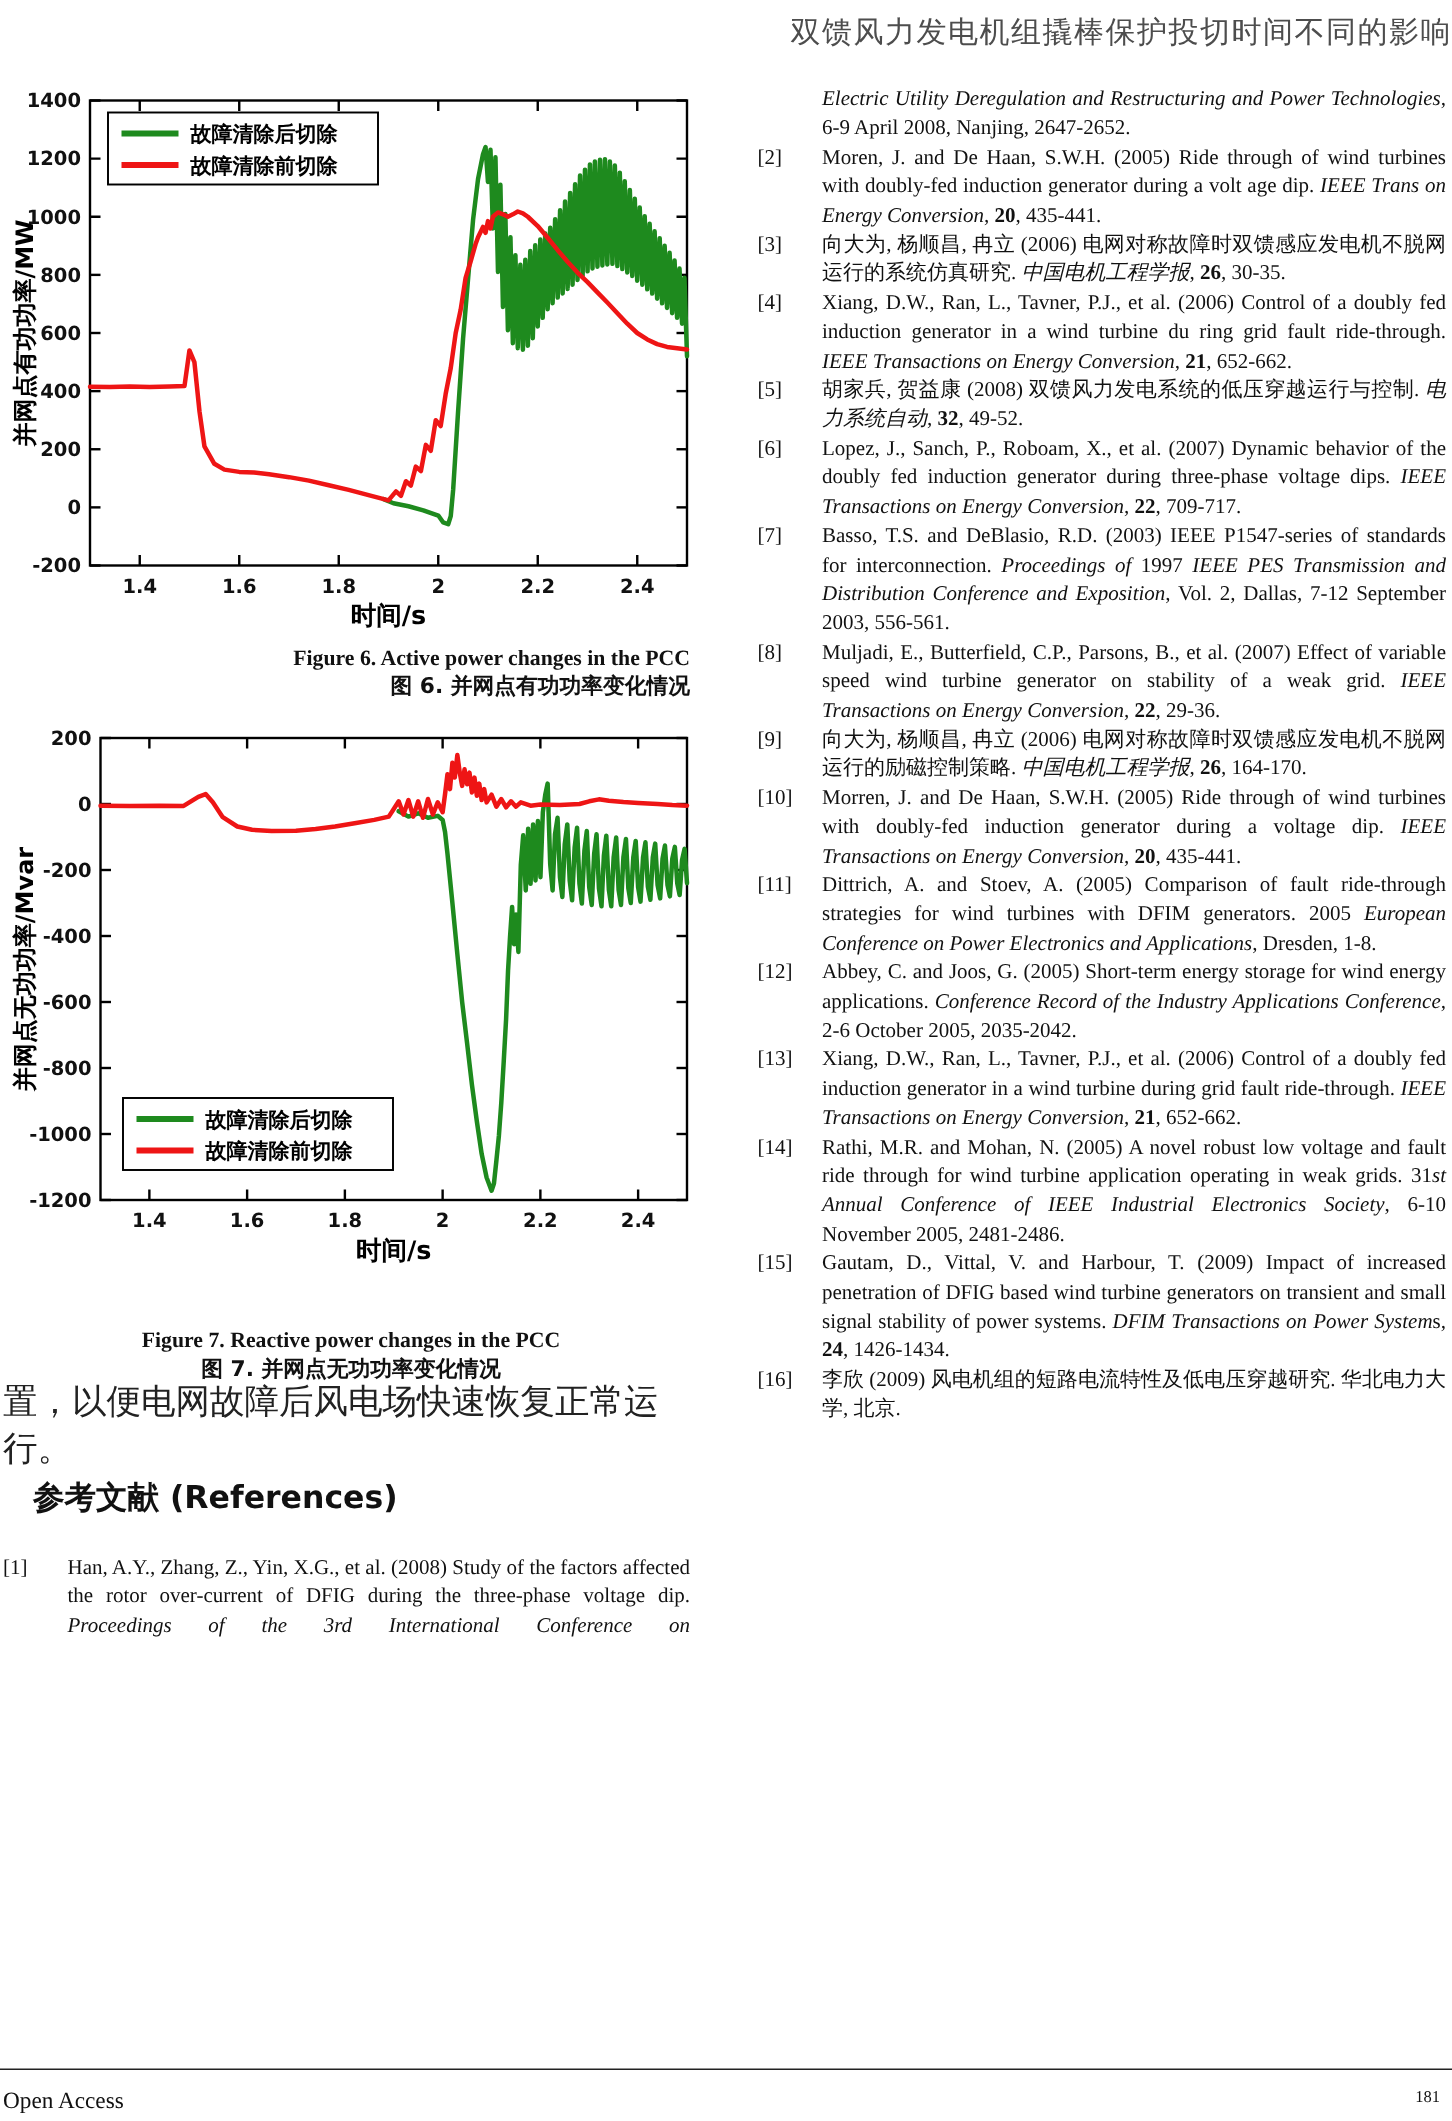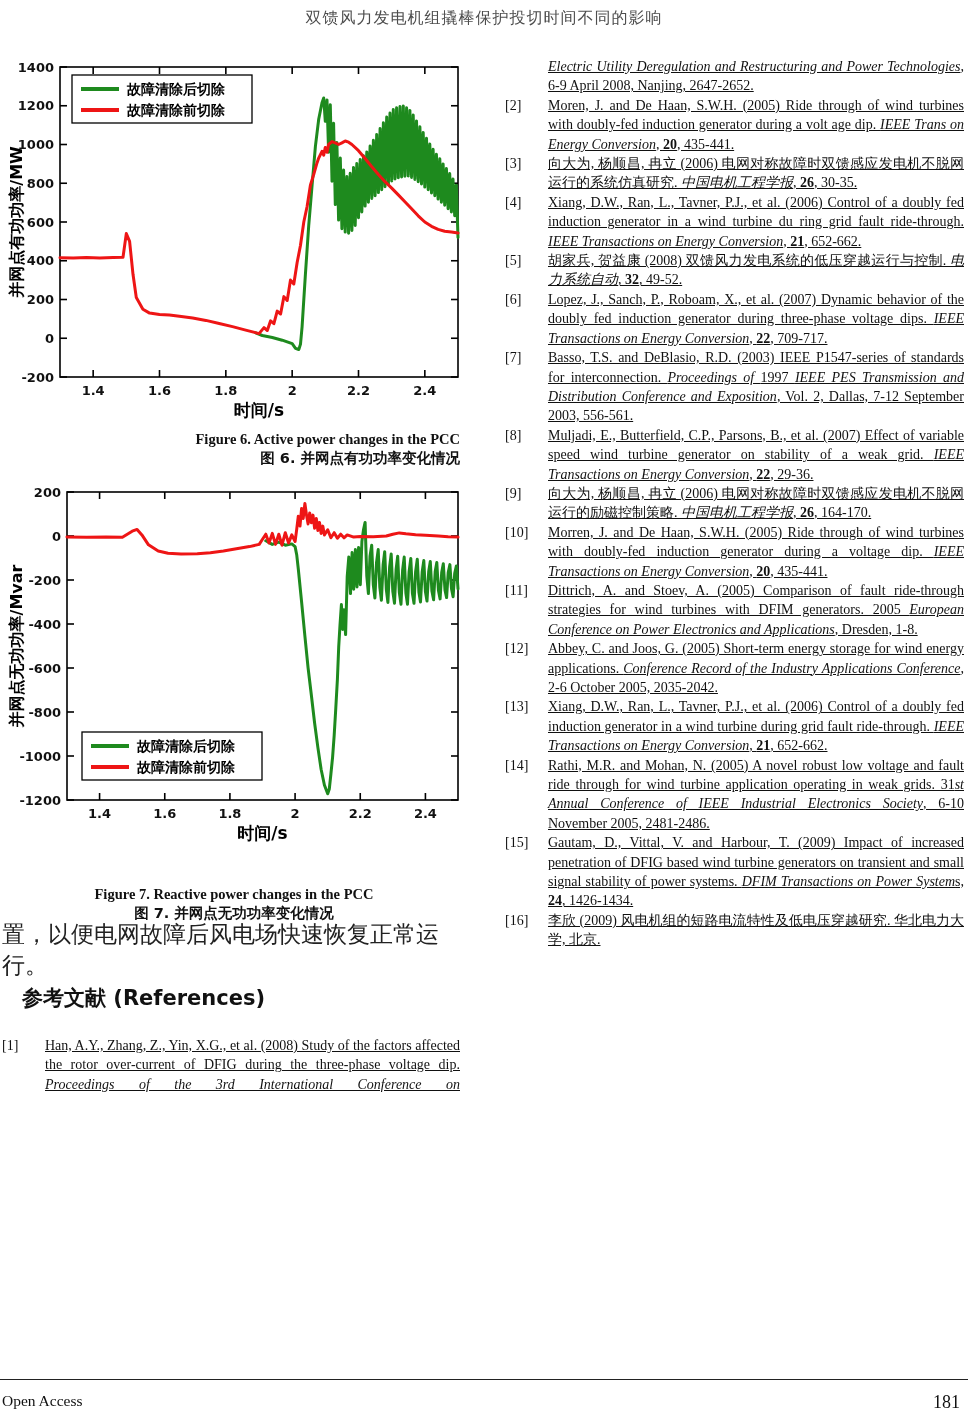--- a/index.html
+++ b/index.html
@@ -1,38 +1,38 @@
 <!DOCTYPE html>
 <html><head>
 <meta charset="utf-8">
 <style>
   html,body{margin:0;padding:0;background:#fff;}
   body{width:968px;height:1414px;position:relative;font-family:"Liberation Serif",serif;color:#111;}
   .page{position:absolute;inset:0;overflow:hidden;}
-  .header{position:absolute;top:8px;left:0;width:100%;text-align:center;font-size:16px;color:#4d4d4d;letter-spacing:1px;font-family:"DejaVu Sans",sans-serif;}
+  .header{position:absolute;top:8px;left:0;width:100%;text-align:right;font-size:20px;color:#4d4d4d;letter-spacing:1px;font-family:"DejaVu Sans",sans-serif;}
   .fig{position:absolute;left:8px;width:460px;}
   .fig-chart1{top:55px;}
   .fig-chart2{top:482px;}
   .caption{position:absolute;left:8px;width:452px;text-align:center;font-weight:bold;font-size:14.5px;line-height:19px;}
   .caption1{top:430px;text-align:right;}
   .caption2{top:854px;margin-top:31px;}
   .caption .zh{font-family:"DejaVu Sans",sans-serif;}
   .para{position:absolute;left:2px;top:919px;width:462px;font-size:23px;font-family:"DejaVu Sans",sans-serif;color:#222;}
   .refs-head{position:absolute;left:2px;top:984px;font-size:21px;font-weight:bold;font-family:"DejaVu Sans",sans-serif;margin-left:20px;}
-  .reflist{position:absolute;font-size:14px;line-height:19.4px;text-decoration:underline;}
+  .reflist{position:absolute;font-size:14px;line-height:19.4px;}
   #refs-left{left:2px;top:1036px;width:458px;}
   #refs-right{left:505px;top:57px;width:459px;}
   .ref{position:relative;padding-left:43px;text-align:justify;}
   .ref.jl{text-align-last:justify;}
   .ref .lab{position:absolute;left:0;top:0;}
   .it{font-style:italic;}
   .bd{font-weight:bold;}
   .footer-rule{position:absolute;left:0;top:1379px;width:968px;height:1px;background:#222;}
   .footer-left{position:absolute;left:2px;top:1392px;font-size:15.5px;}
-  .footer-right{position:absolute;right:8px;top:1392px;font-size:18px;}
+  .footer-right{position:absolute;right:8px;top:1392px;font-size:11px;}
 </style>
 </head>
 <body>
 
 <div class="page">
 
   <div class="header">双馈风力发电机组撬棒保护投切时间不同的影响</div>
 
   <div>
     <div class="fig fig-chart1">

